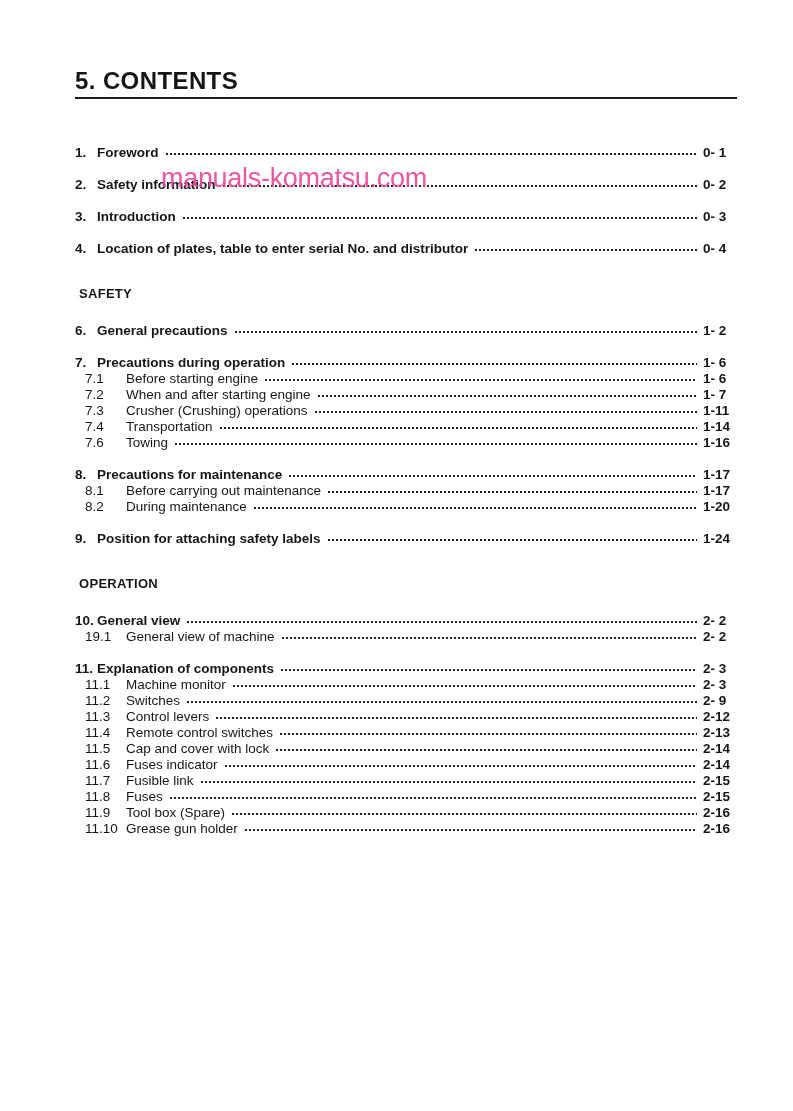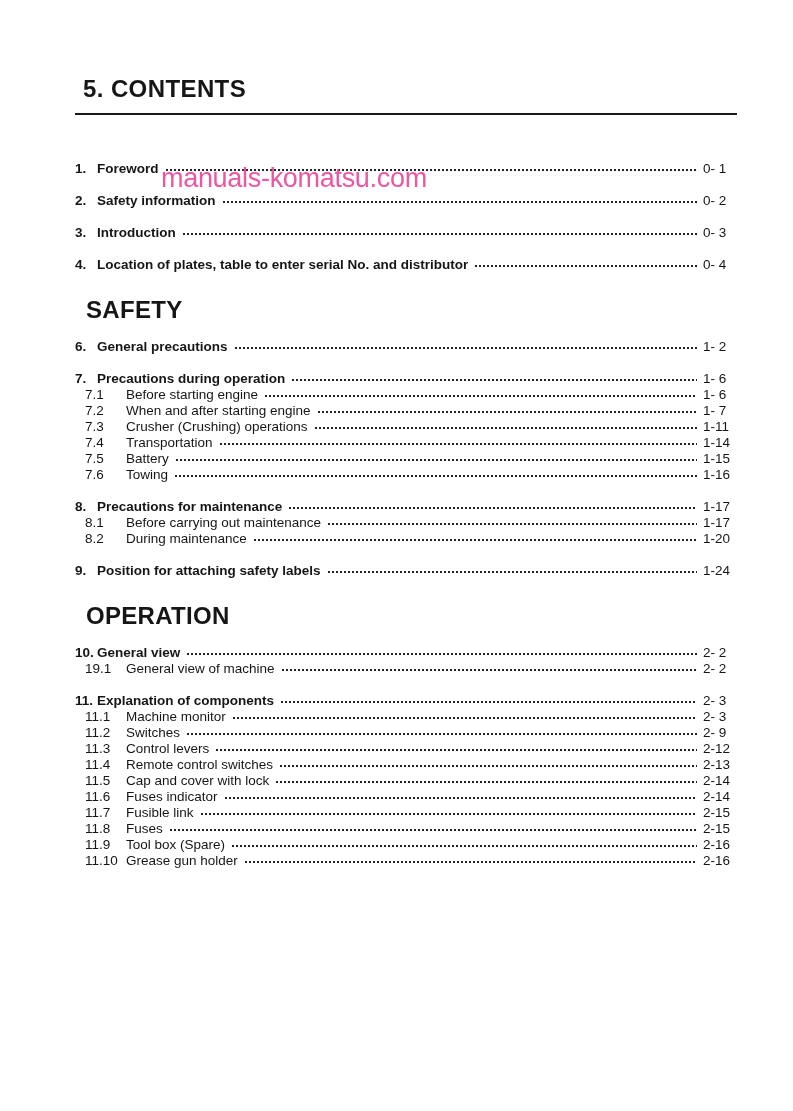--- a/index.html
+++ b/index.html
@@ -15,32 +15,32 @@
   .content {
     position:absolute;
     left:75px; right:56px; top:68px;
   }
   .title-block {
     border-bottom:2px solid #1b1b1b;
     padding-bottom:3px;
     margin-bottom:46px;
   }
   .page-title {
-    margin:8px;
+    margin:0;
     font-size:24px;
     line-height:26px;
     font-weight:bold;
     letter-spacing:0.4px;
   }
   .section-heading {
-    font-size:24px;
+    font-size:13px;
     line-height:26px;
     font-weight:bold;
     letter-spacing:0.3px;
-    margin:24px 0 16px 11px;
+    margin:24px 0 16px 4px;
   }
   .toc-group { margin:0 0 16px 0; }
   .toc-row {
     display:flex;
     align-items:baseline;
     font-size:13.5px;
     line-height:16px;
     white-space:nowrap;
   }
   .toc-row.main { font-weight:bold; }
@@ -55,21 +55,21 @@
     margin:0 6px 0 7px;
     background-image:radial-gradient(circle at 1.2px 1.2px, #242424 1.05px, rgba(0,0,0,0) 1.35px);
     background-size:4px 3px;
     background-repeat:repeat-x;
     background-position:left bottom 1px;
   }
   .entry-page {
     flex:none;
     width:34px;
     white-space:pre;
-    font-weight:normal;
+    font-weight:bold;
     font-size:13.5px;
   }
   .watermark {
     position:absolute;
     left:161px; top:162px;
     font-size:27px;
     line-height:32px;
     letter-spacing:-0.3px;
     color:#ec4899;
     opacity:0.92;
@@ -160,26 +160,20 @@
               <span class="dot-leader"></span>
               <span class="entry-page">1-11</span>
             </div>
             <div class="toc-row sub">
               <span class="entry-num-sub">7.4</span>
               <span class="entry-label">Transportation</span>
               <span class="dot-leader"></span>
               <span class="entry-page">1-14</span>
             </div>
             <div class="toc-row sub">
-              <span class="entry-num-sub">7.5</span>
-              <span class="entry-label">Battery</span>
-              <span class="dot-leader"></span>
-              <span class="entry-page">1-15</span>
-            </div>
-            <div class="toc-row sub">
               <span class="entry-num-sub">7.6</span>
               <span class="entry-label">Towing</span>
               <span class="dot-leader"></span>
               <span class="entry-page">1-16</span>
             </div>
           </div>
           <div class="toc-group">
             <div class="toc-row main">
               <span class="entry-num-main">8.</span>
               <span class="entry-label">Precautions for maintenance</span>

